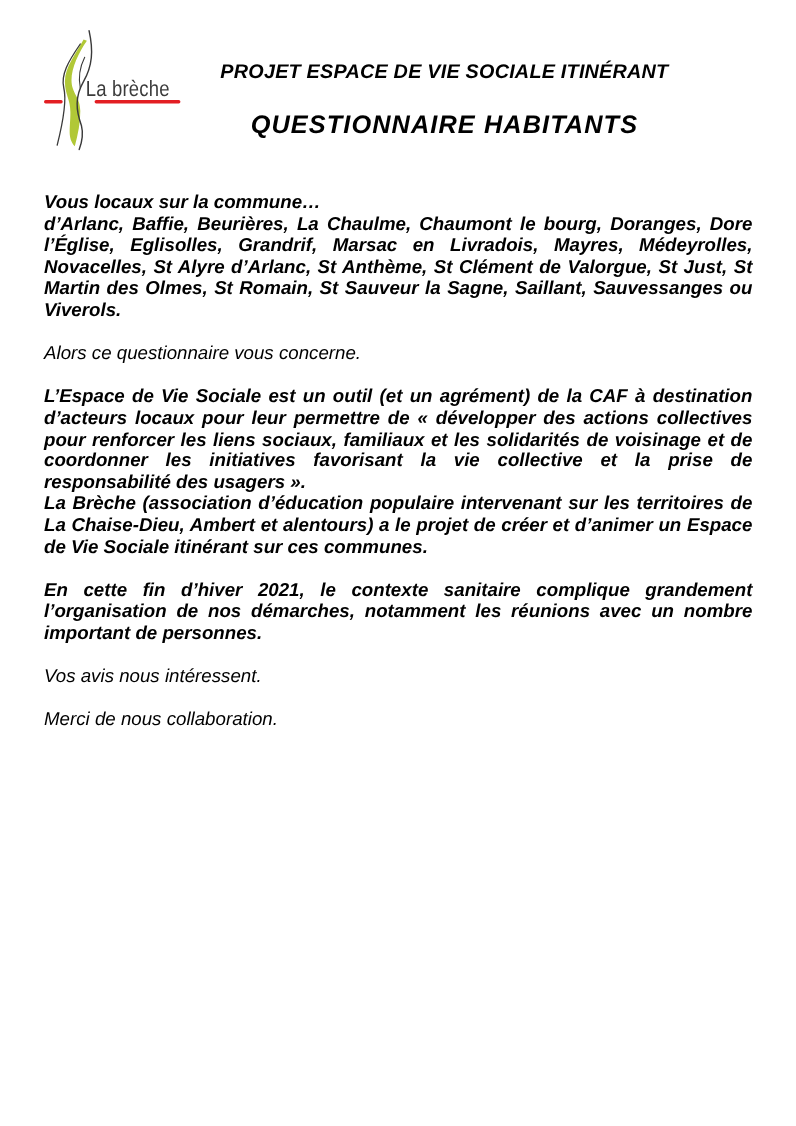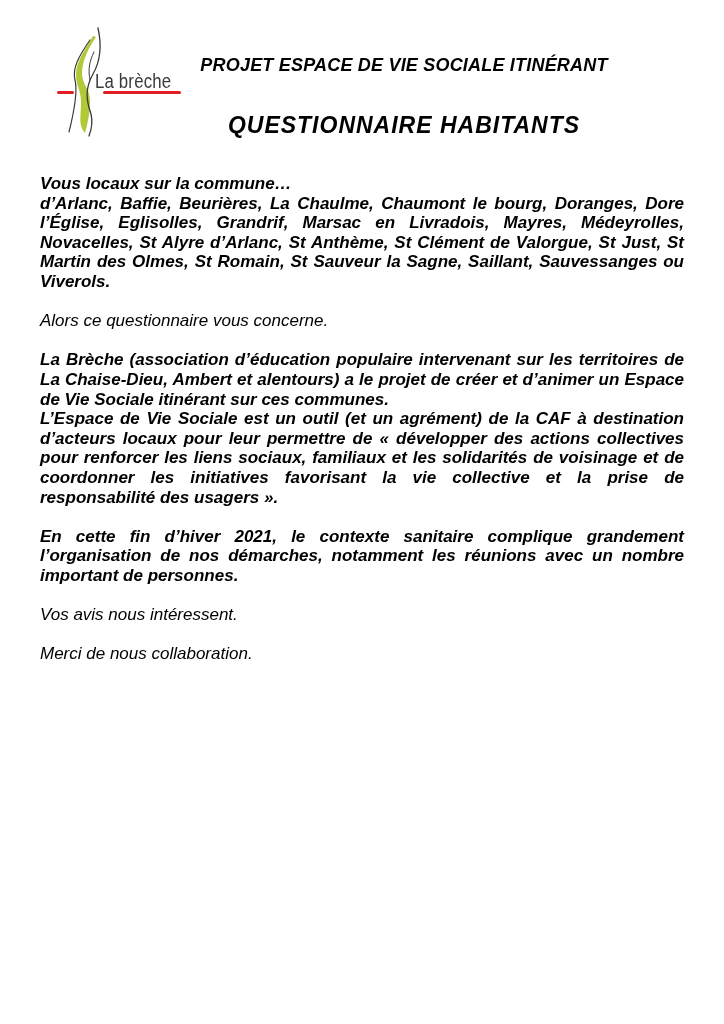--- a/index.html
+++ b/index.html
@@ -7,21 +7,21 @@
     position: relative;
     width: 724px;
     height: 1024px;
     background: #ffffff;
     overflow: hidden;
     font-family: "Liberation Sans", sans-serif;
     color: #000000;
   }
 
   
-  .logo { position: absolute; left: 45px; top: 22px; width: 142px; height: 122px; }
+  .logo { position: absolute; left: 28px; top: 22px; width: 142px; height: 122px; }
   .logo svg { position: absolute; left: 0; top: 0; }
   .logo-text {
     position: absolute; left: 50px; top: 49px;
     font-size: 20px; line-height: 20px; color: #3b3b3b;
     letter-spacing: 0.2px; white-space: nowrap;
     transform: scaleX(0.84); transform-origin: 0 0;
   }
   .logo-dash {
     position: absolute; left: 12px; top: 69px;
     width: 17px; height: 3px; background: #e31e23; border-radius: 1.5px;
@@ -30,21 +30,21 @@
     position: absolute; left: 58px; top: 69px;
     width: 78px; height: 3px; background: #e31e23; border-radius: 1.5px;
   }
 
   
   .titles {
     position: absolute; left: 122px; right: 38px; top: 41px;
     text-align: center; font-style: italic; font-weight: bold;
   }
   .title1 { margin: 14px; font-size: 18px; line-height: 21px; letter-spacing: 0.2px; }
-  .title2 { margin: 36px 0 0 0; font-size: 23px; line-height: 27px; letter-spacing: 1px; }
+  .title2 { margin: 24px 0 0 0; font-size: 23px; line-height: 27px; letter-spacing: 1px; }
 
   
   .content {
     position: absolute; left: 40px; right: 40px; top: 174px;
     font-style: italic; font-size: 17px; line-height: 19.6px;
   }
   .content p { margin: 0; }
   .j { text-align: justify; font-weight: bold; }
   .lead { font-weight: bold; }
   .sp { height: 19.6px; }
@@ -79,22 +79,22 @@
 
     <p class="lead">Vous locaux sur la commune…</p>
     <p class="j">d’Arlanc, Baffie, Beurières, La Chaulme, Chaumont le bourg, Doranges, Dore l’Église, Eglisolles, Grandrif, Marsac en Livradois, Mayres, Médeyrolles, Novacelles, St Alyre d’Arlanc, St Anthème, St Clément de Valorgue, St Just, St Martin des Olmes, St Romain, St Sauveur la Sagne, Saillant, Sauvessanges ou Viverols.</p>
 
     <div class="sp"></div>
 
     <p>Alors ce questionnaire vous concerne.</p>
 
     <div class="sp"></div>
 
+    <p class="j">L’Espace de Vie Sociale est un outil (et un agrément) de la CAF à destination d’acteurs locaux pour leur permettre de « développer des actions collectives pour renforcer les liens sociaux, familiaux et les solidarités de voisinage et de coordonner les initiatives favorisant la vie collective et la prise de responsabilité des usagers ».</p>
     <p class="j">La Brèche (association d’éducation populaire intervenant sur les territoires de La Chaise-Dieu, Ambert et alentours) a le projet de créer et d’animer un Espace de Vie Sociale itinérant sur ces communes.</p>
-    <p class="j">L’Espace de Vie Sociale est un outil (et un agrément) de la CAF à destination d’acteurs locaux pour leur permettre de « développer des actions collectives pour renforcer les liens sociaux, familiaux et les solidarités de voisinage et de coordonner les initiatives favorisant la vie collective et la prise de responsabilité des usagers ».</p>
 
     <div class="sp"></div>
 
     <p class="j">En cette fin d’hiver 2021, le contexte sanitaire complique grandement l’organisation de nos démarches, notamment les réunions avec un nombre important de personnes.</p>
 
     <div class="sp"></div>
 
     <p>Vos avis nous intéressent.</p>
 
     <div class="sp"></div>

